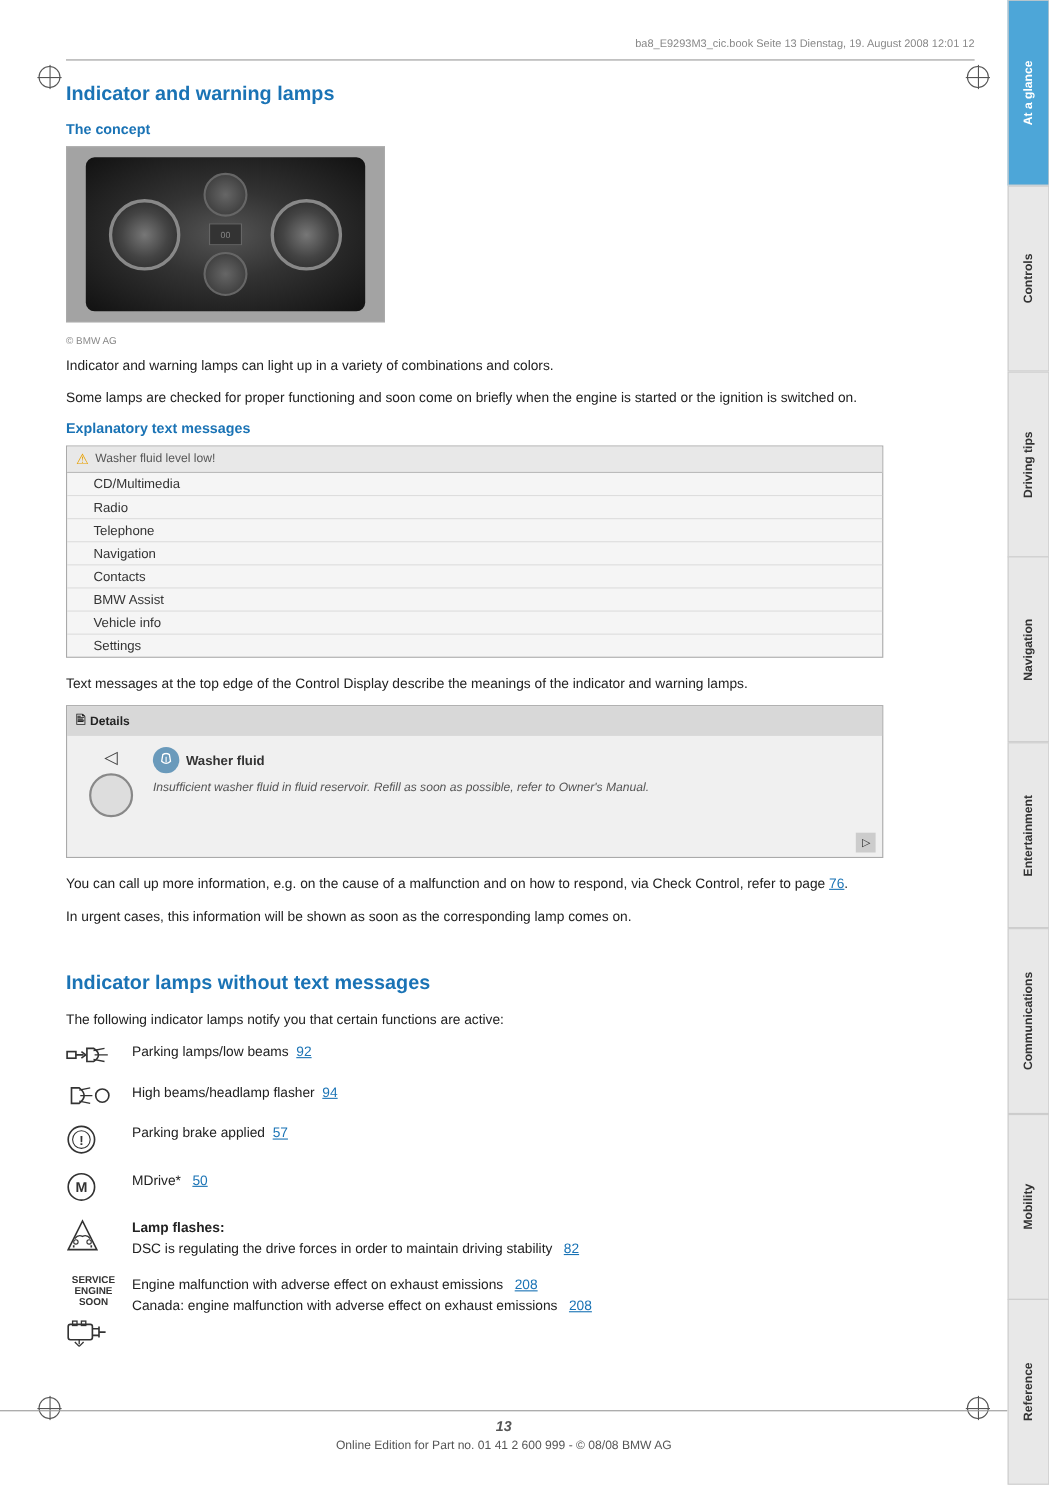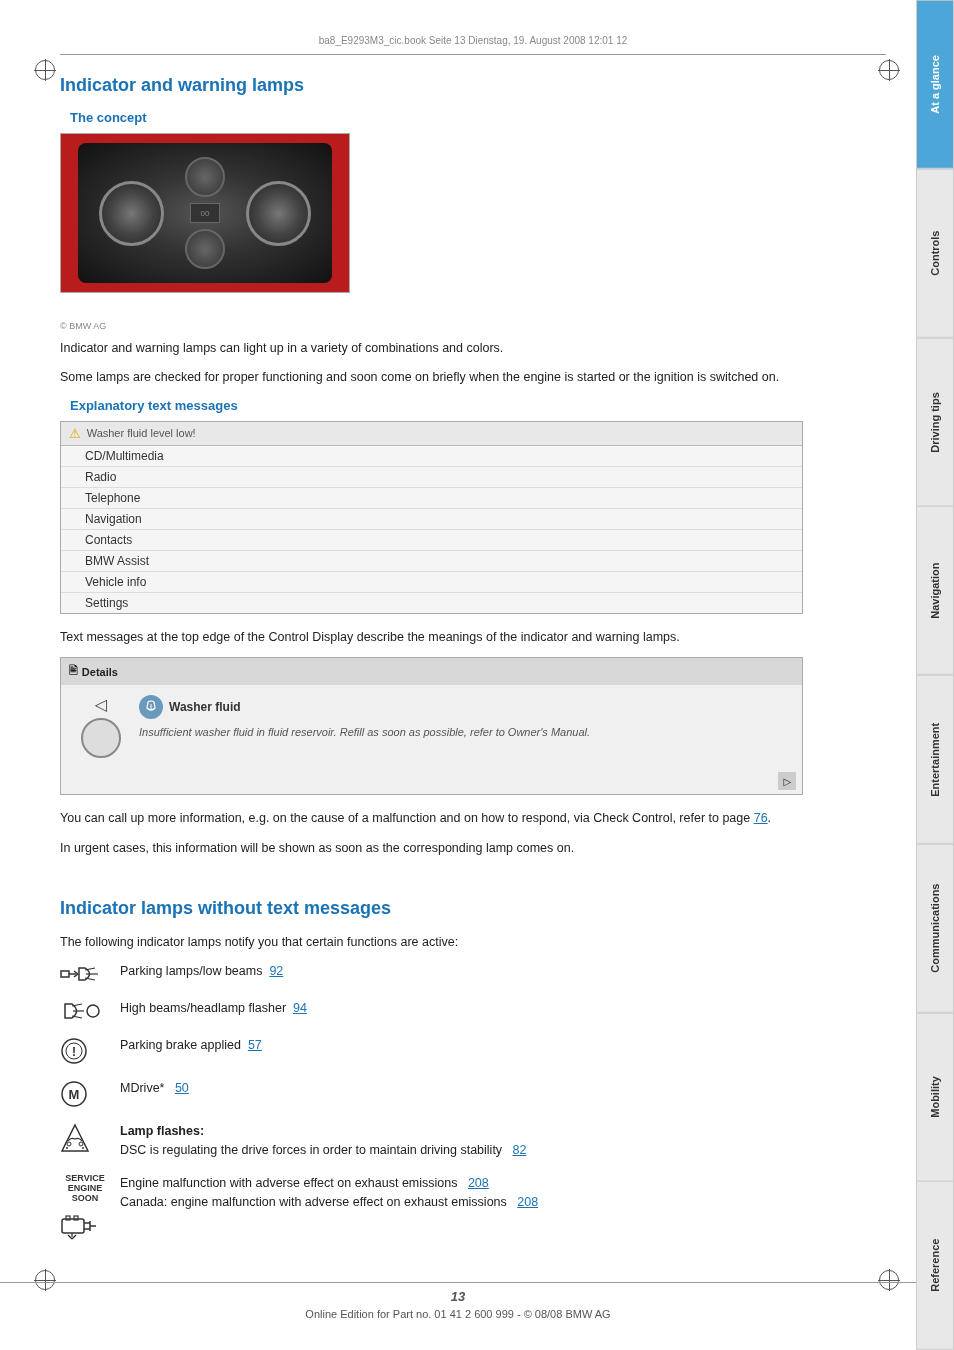--- a/index.html
+++ b/index.html
@@ -54,21 +54,21 @@
 
     
     .main-content {
       margin-right: 38px;
       padding: 20px 30px 60px 60px;
       min-height: 1350px;
     }
 
     
     .page-header {
-      text-align: center;
+      text-align: right;
       font-size: 10px;
       color: #888;
       margin-bottom: 20px;
       padding-top: 15px;
       border-bottom: 1px solid #999;
       padding-bottom: 8px;
     }
     .corner-circle {
       position: absolute;
       width: 20px;
@@ -114,31 +114,30 @@
       font-size: 18px;
       font-weight: bold;
       color: #1a73b5;
       margin-bottom: 14px;
     }
     .subsection-title {
       font-size: 13px;
       font-weight: bold;
       color: #1a73b5;
       margin-bottom: 8px;
-      margin-left: 10px;
     }
 
     
     .cluster-img {
       width: 100%;
       max-width: 290px;
       height: 160px;
-      background: #b91c1c;
+      background: #a3a3a3;
       border: 1px solid #aaa;
-      margin-bottom: 28px;
+      margin-bottom: 12px;
       display: flex;
       align-items: center;
       justify-content: center;
       overflow: hidden;
       position: relative;
     }
     .cluster-inner {
       width: 88%;
       height: 88%;
       background: radial-gradient(ellipse at center, #555 0%, #333 40%, #111 100%);

